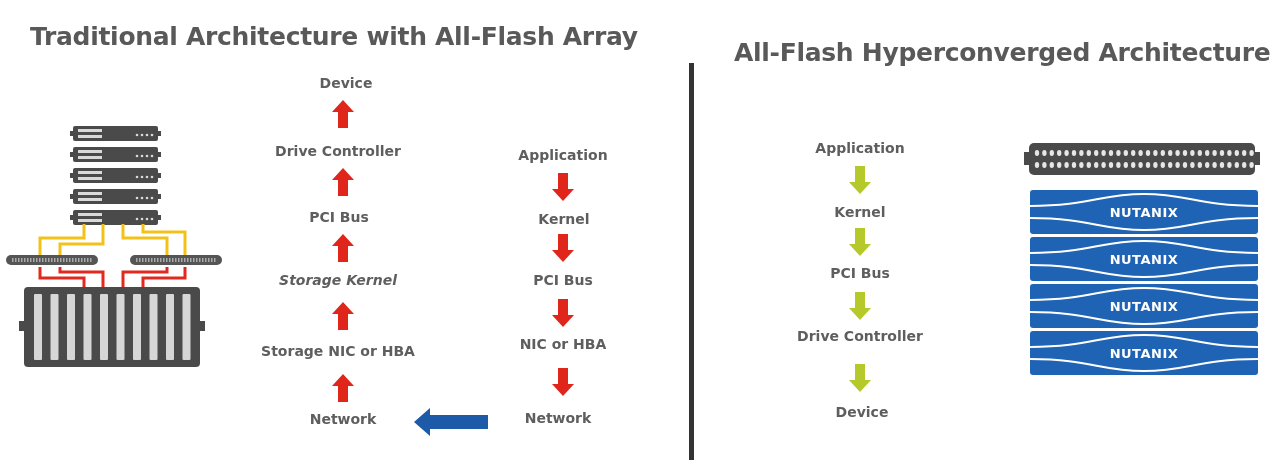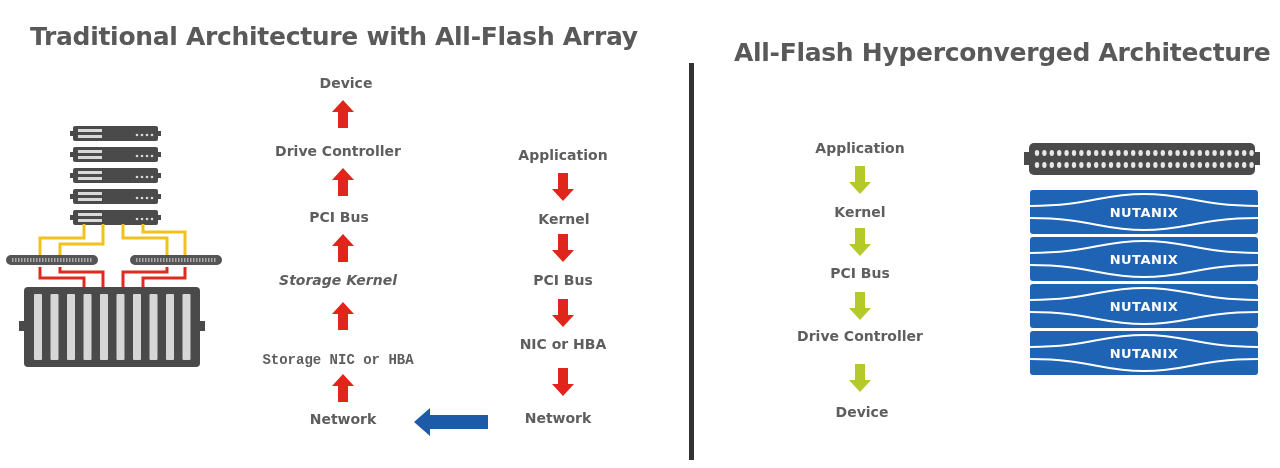--- a/index.html
+++ b/index.html
@@ -72,21 +72,21 @@
         <rect x="182.5" y="184" width="8" height="66" rx="1"></rect>
       </g>
   </g>
 </svg>
 
 <div>
   <div class="label" style="left:346px;top:75px;">Device</div>
   <div class="label" style="left:338px;top:143px;">Drive Controller</div>
   <div class="label" style="left:339px;top:209px;">PCI Bus</div>
   <div class="label" style="left:338px;top:272px;font-style:italic;">Storage Kernel</div>
-  <div class="label" style="left:338px;top:352px;font-family:Liberation Mono, monospace;">Storage NIC or HBA</div>
+  <div class="label" style="left:338px;top:343px;">Storage NIC or HBA</div>
   <div class="label" style="left:343px;top:411px;">Network</div>
 </div>
 
 <div>
   <div class="label" style="left:563px;top:147px;">Application</div>
   <div class="label" style="left:564px;top:211px;">Kernel</div>
   <div class="label" style="left:563px;top:272px;">PCI Bus</div>
   <div class="label" style="left:563px;top:336px;text-align:right;">NIC or HBA</div>
   <div class="label" style="left:558px;top:410px;">Network</div>
 </div>

